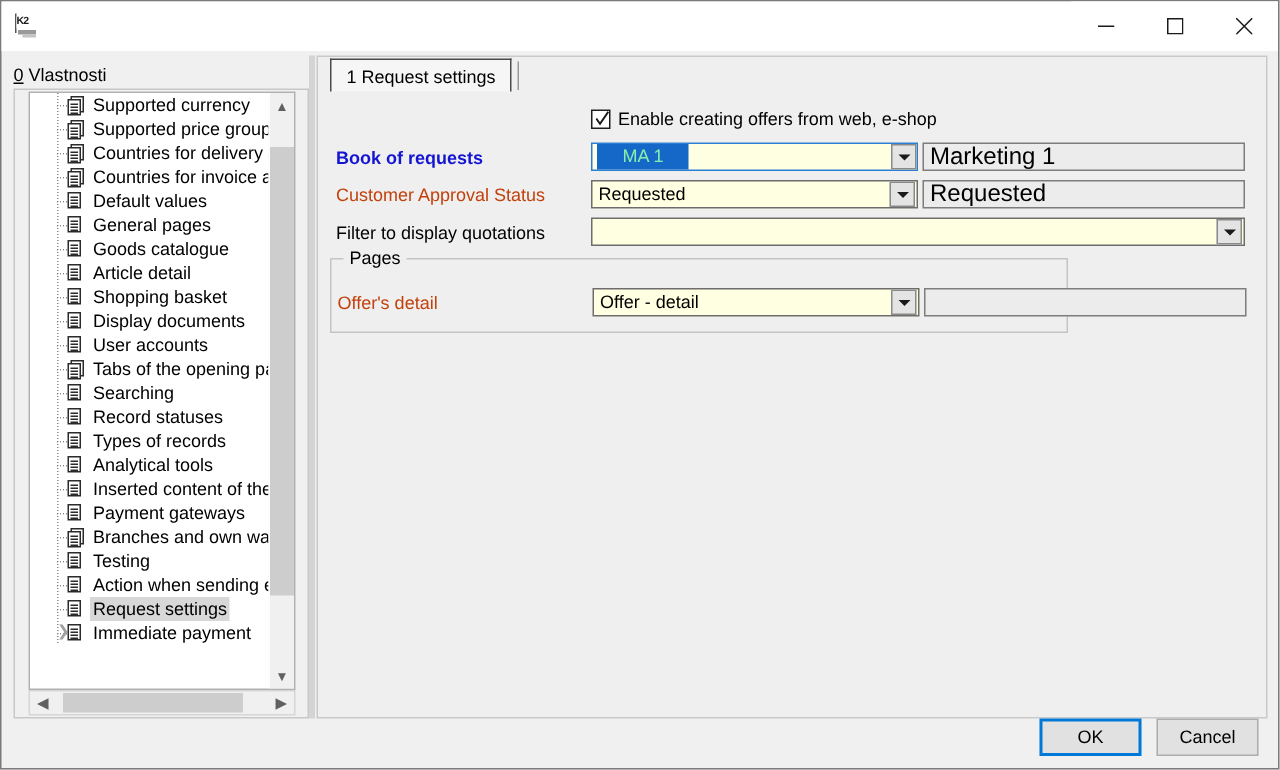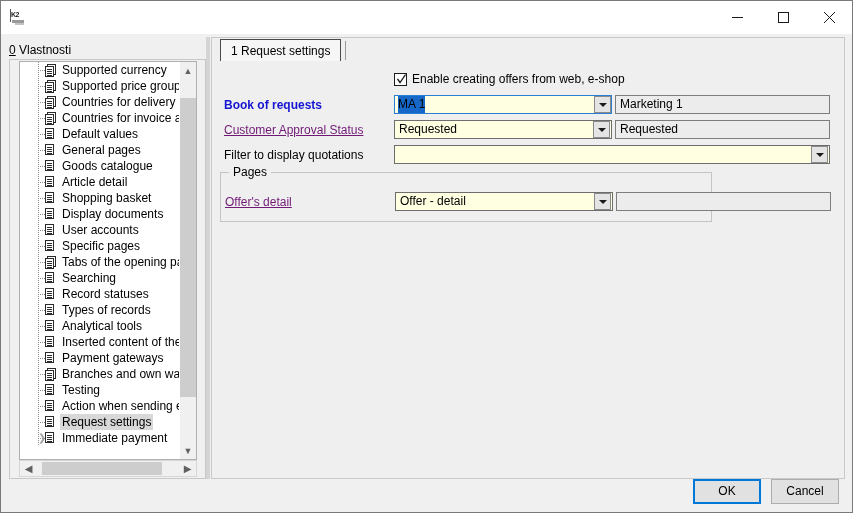--- a/index.html
+++ b/index.html
@@ -181,50 +181,50 @@
     box-sizing:border-box;position:relative;flex:none;
   }
   .chkbox .tick{
     position:absolute;left:2px;top:0px;width:9px;height:11px;
   }
   .chk-label{margin-left:5px;font-size:12px;}
   .flabel{
     position:absolute;left:12px;font-size:12px;white-space:nowrap;
   }
   .flabel.bold{font-weight:bold;color:#1414d2;}
-  .flabel.link{color:#701a75;text-decoration:underline;}
+  .flabel.link{color:#c2410c;}
   .flabel.plain{color:#000;}
   .combo{
     position:absolute;height:19px;background:#ffffe1;
     border:1px solid #6d6d6d;box-sizing:border-box;
     display:flex;align-items:center;
   }
   .combo.focus{border:1px solid #2a7fd4;}
   .combo .val{
     flex:1;padding-left:4px;font-size:12px;line-height:17px;white-space:nowrap;overflow:hidden;
   }
   .combo .val.sel{
-    background:#1668c8;color:#000000;display:inline-block;flex:none;margin-left:3px;padding:0 0;
+    background:#1668c8;color:#86efac;display:inline-block;flex:none;margin-left:3px;padding:0 17px;
   }
   .combo .caret-holder{
     width:17px;height:17px;flex:none;margin-right:1px;
     background:#e4e4e4;border:1px solid #8a8a8a;box-sizing:border-box;
     display:flex;align-items:center;justify-content:center;
   }
   .combo.focus .caret-holder{margin-right:0;}
   .caret{
     width:0;height:0;border-left:4px solid transparent;border-right:4px solid transparent;
     border-top:4px solid #1a1a1a;
   }
   .readonly{
     position:absolute;height:19px;background:#ececec;
     border:1px solid #7d7d7d;box-sizing:border-box;
     display:flex;align-items:center;
   }
-  .readonly .val{padding-left:4px;font-size:12px;line-height:17px;}
+  .readonly .val{padding-left:4px;font-size:16px;line-height:17px;}
   
   .groupbox{
     position:absolute;left:8px;top:110px;width:492px;height:50px;
     border:1px solid #c4c4c4;box-sizing:border-box;padding-left:35px;
   }
   .groupbox .gtitle{
     position:absolute;left:8px;top:-8px;background:#efefef;padding:0 4px;font-size:12px;
   }
   
   .btn{
@@ -359,28 +359,20 @@
           </div>
           <span class="lbl">Display documents</span>
         </div>
         <div class="tree-item">
           <div class="vline"></div>
           <div class="dots"></div>
           <div class="doc-icon">
             <i></i>
           </div>
           <span class="lbl">User accounts</span>
-        </div>
-        <div class="tree-item">
-          <div class="vline"></div>
-          <div class="dots"></div>
-          <div class="doc-icon">
-            <i></i>
-          </div>
-          <span class="lbl">Specific pages</span>
         </div>
         <div class="tree-item">
           <div class="vline"></div>
           <div class="dots"></div>
           <div class="doc-icon stack">
             <i class="back"></i>
             <i class="front"></i>
           </div>
           <span class="lbl">Tabs of the opening page</span>
         </div>

